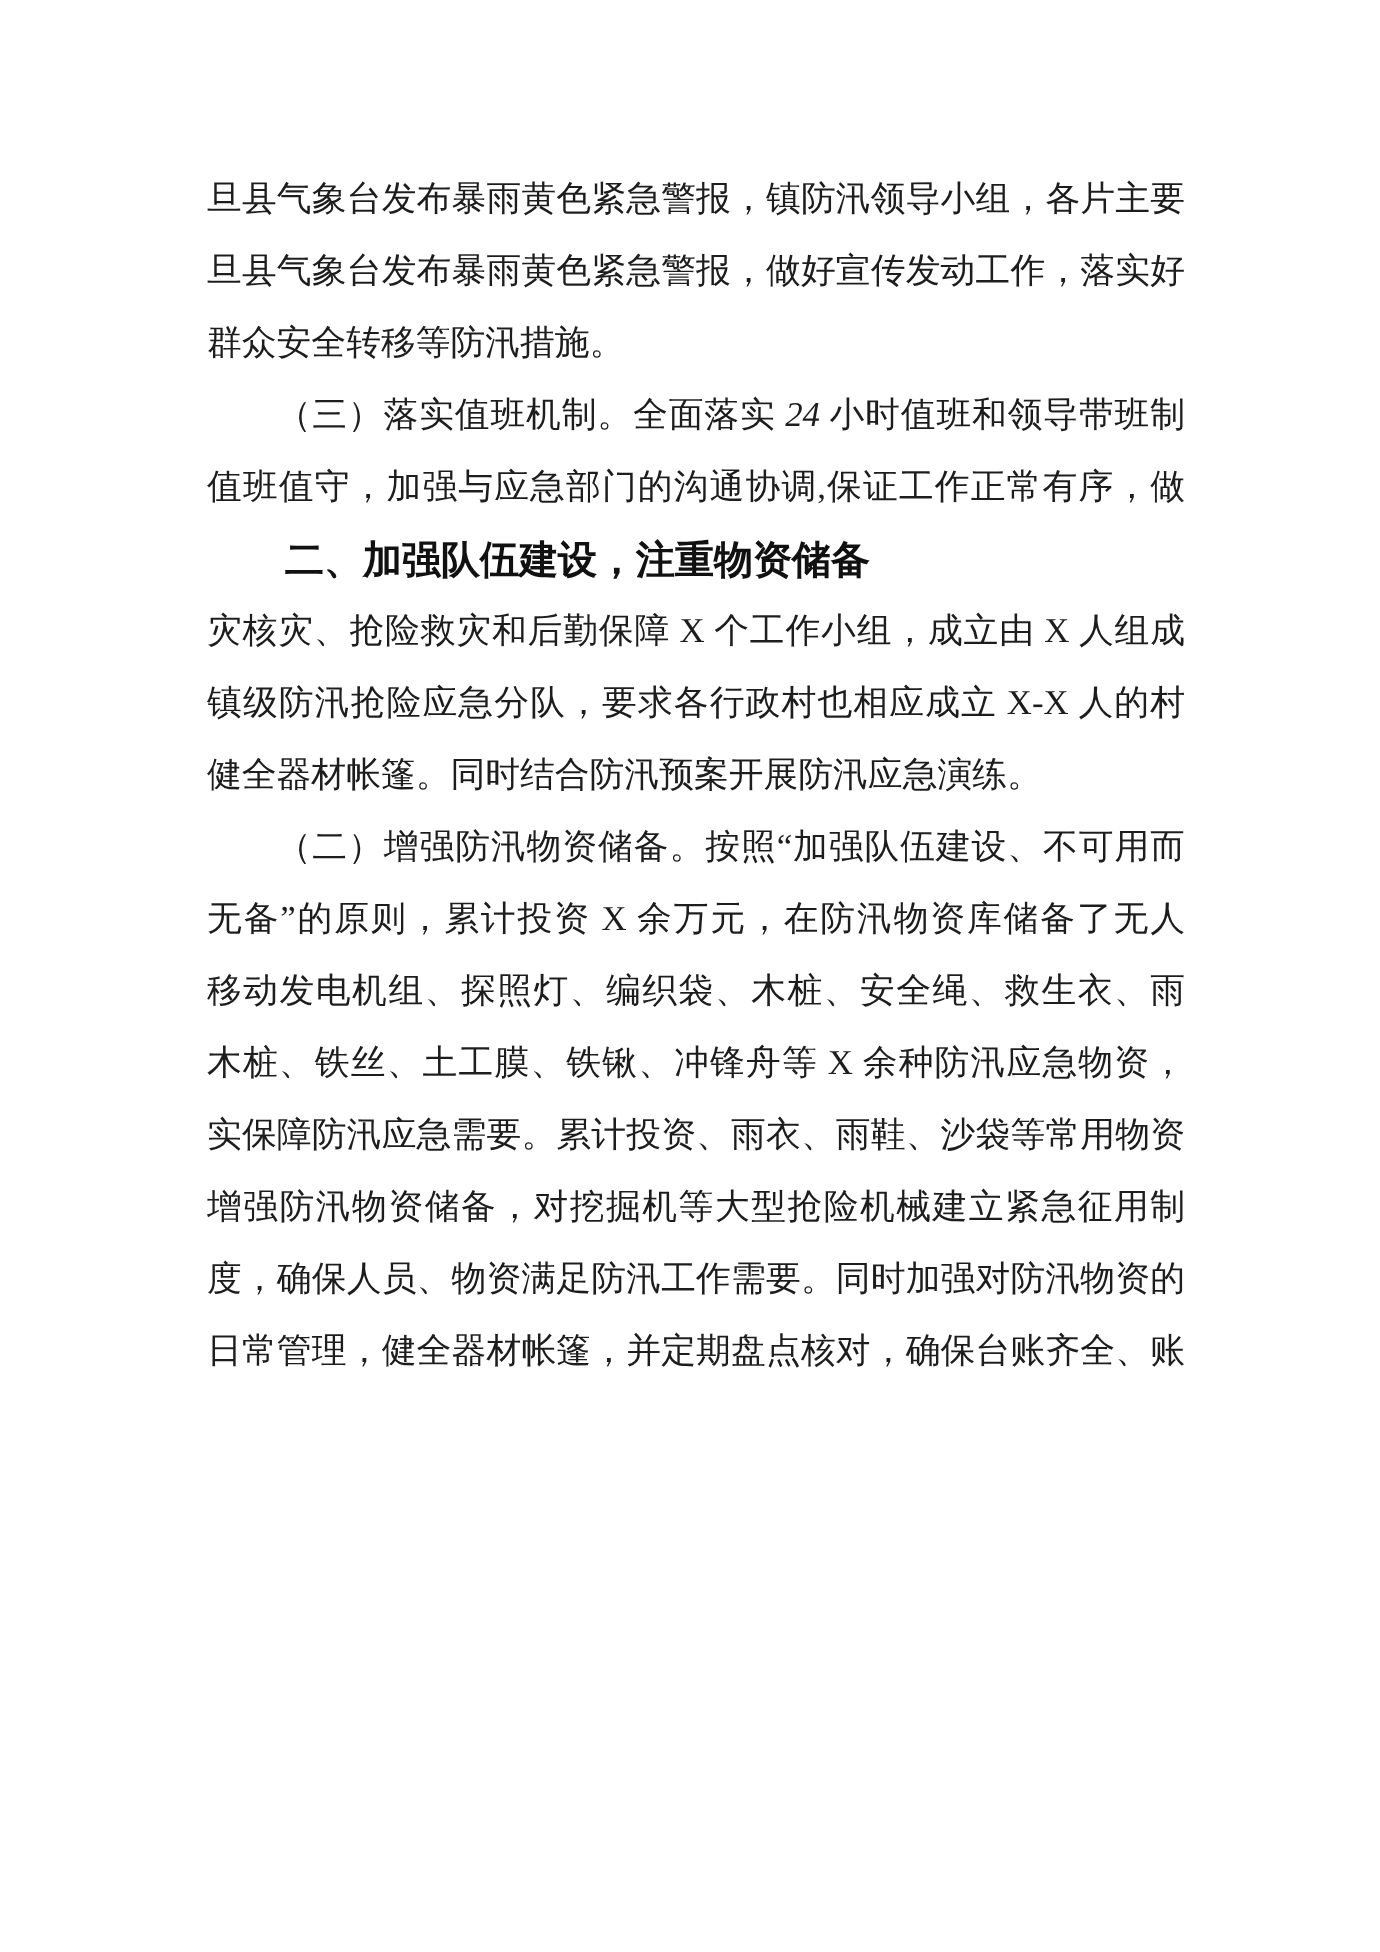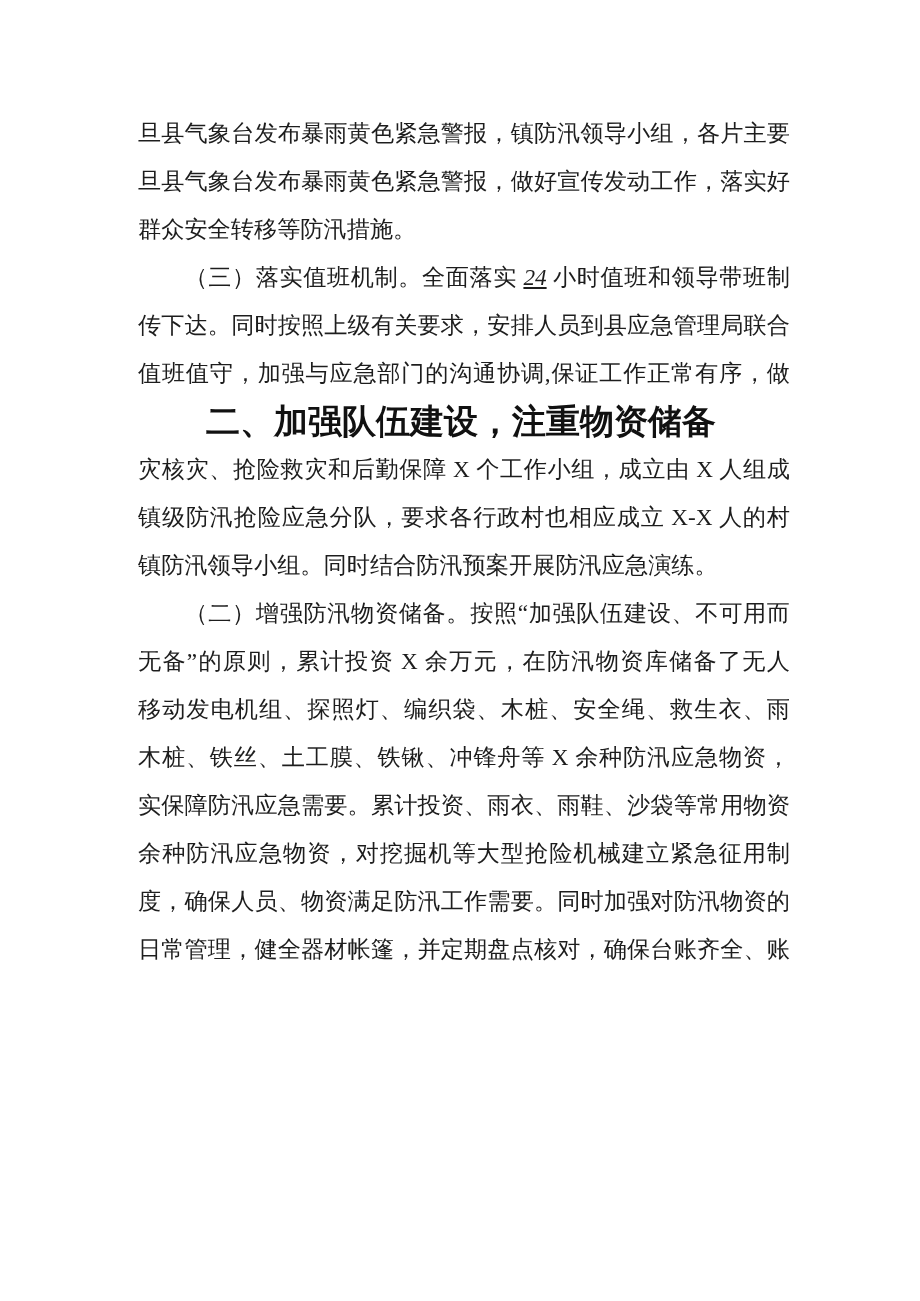--- a/index.html
+++ b/index.html
@@ -29,58 +29,56 @@
     white-space: normal;
   }
   .line.last {
     text-align: center;
     text-align-last: left;
   }
   .line.indent { text-indent: 2em; }
   .heading .line {
     font-family: "Liberation Sans", "DejaVu Sans", sans-serif;
     font-weight: 700;
-    font-size: 34px;
+    font-size: 26px;
     color: #111111;
     text-align: left;
     text-align-last: left;
   }
   .line em {
     font-style: italic;
     font-family: "Liberation Serif", "DejaVu Serif", serif;
-    text-decoration: underline;
   }
 </style>
 </head>
 <body>
 
 <div class="page" style="color: rgb(29, 29, 29); background: rgb(255, 255, 255);">
   <div>
       <div class="block paragraph">
         <div class="line">旦县气象台发布暴雨黄色紧急警报，镇防汛领导小组，各片主要</div>
         <div class="line">旦县气象台发布暴雨黄色紧急警报，做好宣传发动工作，落实好</div>
         <div class="line last">群众安全转移等防汛措施。</div>
       </div>
       <div class="block paragraph">
         <div class="line indent">（三）落实值班机制。全面落实 <em>24</em> 小时值班和领导带班制</div>
-        <div class="line">传下达。同时按照上级有关要求，安排人员到县应急管理局联合</div>
         <div class="line">值班值守，加强与应急部门的沟通协调,保证工作正常有序，做到</div>
       </div>
       <div class="block heading">
         <div class="line indent last">二、加强队伍建设，注重物资储备</div>
       </div>
       <div class="block paragraph">
         <div class="line">灾核灾、抢险救灾和后勤保障 X 个工作小组，成立由 X 人组成的</div>
         <div class="line">镇级防汛抢险应急分队，要求各行政村也相应成立 X-X 人的村级</div>
-        <div class="line last">镇防汛领导小组。同时结合防汛预案开展防汛应急演练。</div>
+        <div class="line last">健全器材帐篷。同时结合防汛预案开展防汛应急演练。</div>
       </div>
       <div class="block paragraph">
         <div class="line indent">（二）增强防汛物资储备。按照“加强队伍建设、不可用而</div>
         <div class="line">无备”的原则，累计投资 X 余万元，在防汛物资库储备了无人机、</div>
         <div class="line">移动发电机组、探照灯、编织袋、木桩、安全绳、救生衣、雨衣、</div>
         <div class="line">木桩、铁丝、土工膜、铁锹、冲锋舟等 X 余种防汛应急物资，切</div>
         <div class="line">实保障防汛应急需要。累计投资、雨衣、雨鞋、沙袋等常用物资</div>
-        <div class="line">余种防汛应急物资，对挖掘机等大型抢险机械建立紧急征用制</div>
+        <div class="line">增强防汛物资储备，对挖掘机等大型抢险机械建立紧急征用制</div>
         <div class="line">度，确保人员、物资满足防汛工作需要。同时加强对防汛物资的</div>
         <div class="line">日常管理，健全器材帐篷，并定期盘点核对，确保台账齐全、账</div>
       </div>
     </div>
 </div>
 
 </body></html>

